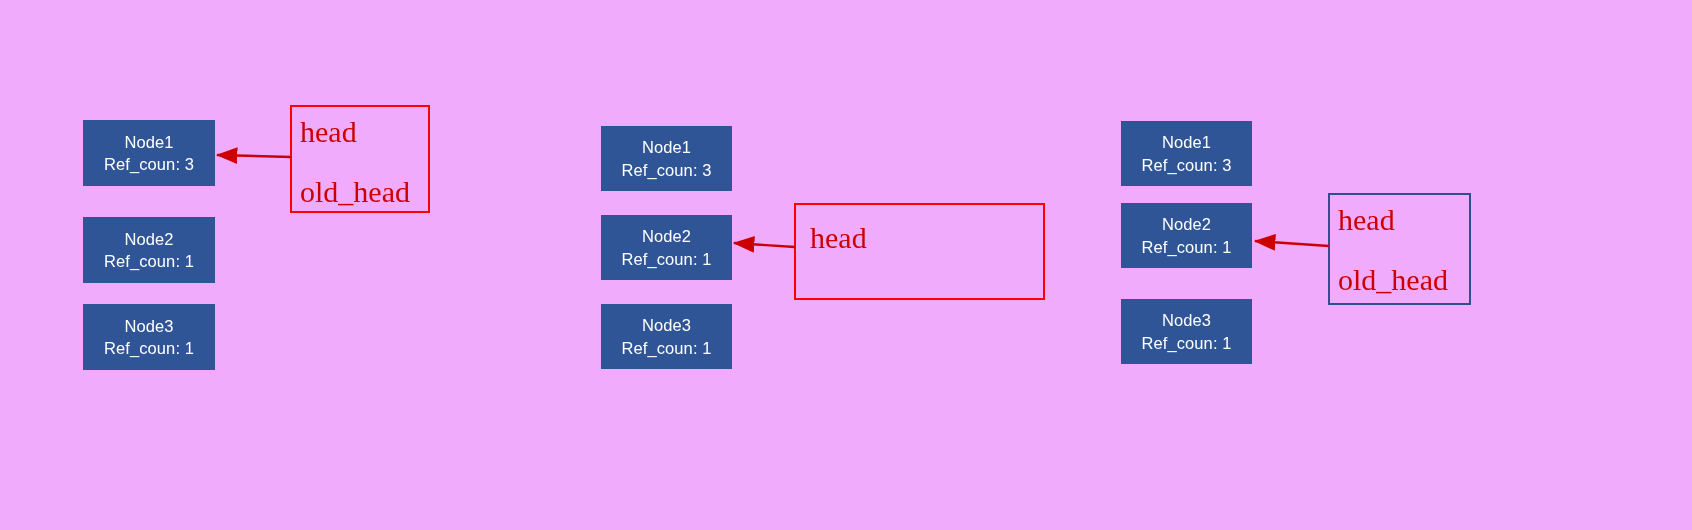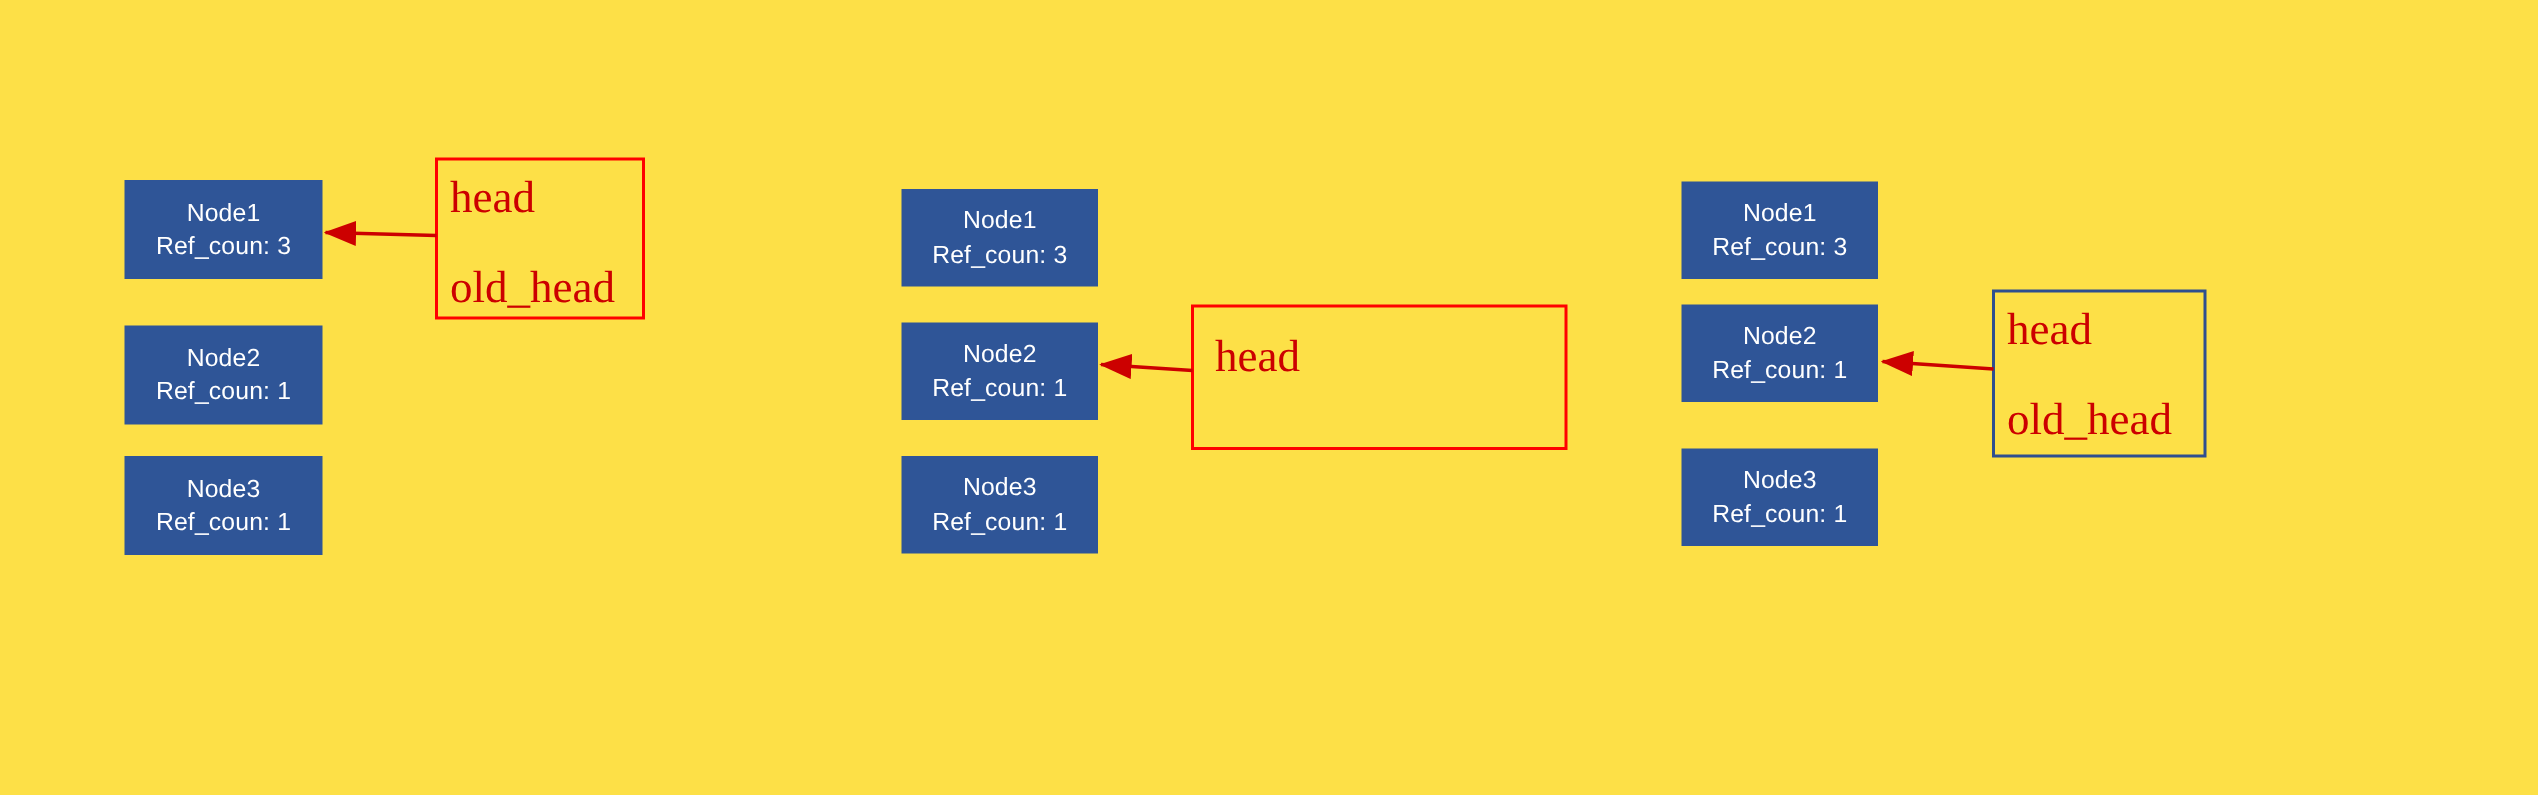--- a/index.html
+++ b/index.html
@@ -70,21 +70,21 @@
     left: 0;
     top: 0;
     width: 1692px;
     height: 530px;
     pointer-events: none;
   }
 </style>
 </head>
 <body style="background: rgb(0, 0, 0);">
 
-<div id="stage" style="width: 1692px; height: 530px; background: #fde047;">
+<div id="stage" style="width: 1692px; height: 530px; background: #f0abfc;">
 
   <div class="node-box" style="left: 83px; top: 120px; width: 132px; height: 66px;">
     <span class="node-title">Node1</span>
     <span class="node-ref">Ref_coun: 3</span>
   </div>
   <div class="node-box" style="left: 83px; top: 217px; width: 132px; height: 66px;">
     <span class="node-title">Node2</span>
     <span class="node-ref">Ref_coun: 1</span>
   </div>
   <div class="node-box" style="left: 83px; top: 304px; width: 132px; height: 66px;">

